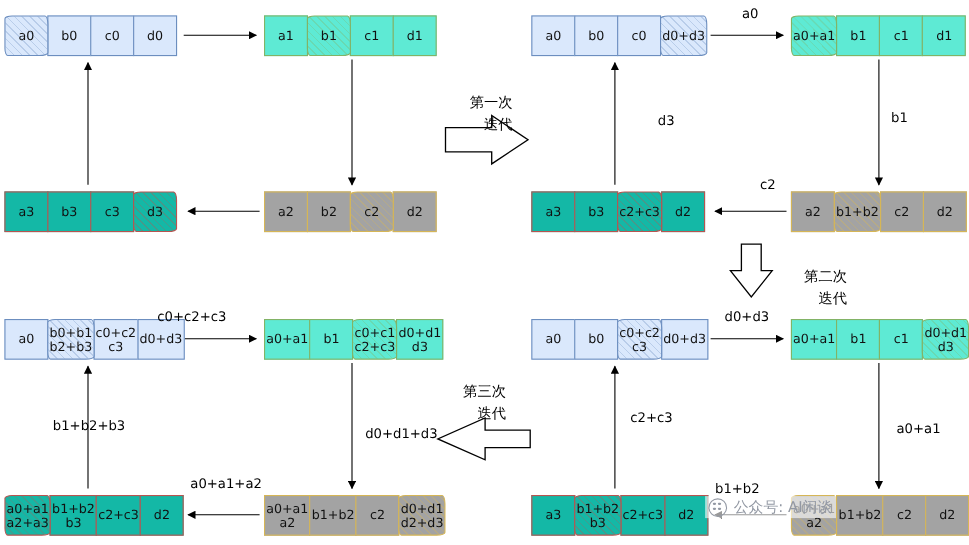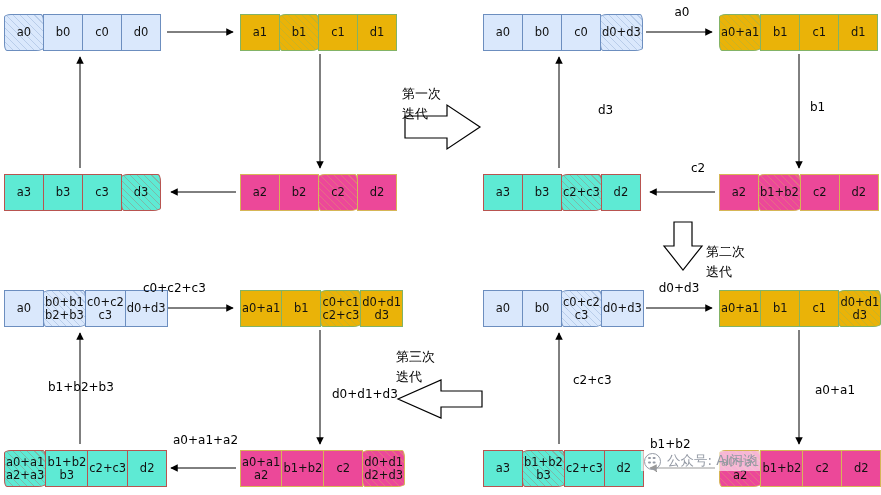--- a/index.html
+++ b/index.html
@@ -13,31 +13,31 @@
   .row{position:absolute;display:flex;}
   .row.blue{left:0;top:0}
   .row.green{left:236px;top:0}
   .row.red{left:0;top:160px}
   .row.yellow{left:236px;top:160px}
   .cell{flex:0 0 40px;height:37px;box-sizing:border-box;display:flex;align-items:center;
         justify-content:center;text-align:center;font-size:11.5px;line-height:1.12;
         white-space:pre-line;border:1px solid #000;margin-left:-1px;padding:0 1px;color:#111;}
   .cell:first-child{margin-left:0}
   .blue .cell{background:#dae8fc;border-color:#6c8ebf}
-  .green .cell{background:#eab308;border-color:#82b366}
-  .yellow .cell{background:#ec4899;border-color:#d6b656}
-  .red .cell{background:#5eead4;border-color:#b85450}
+  .green .cell{background:#5eead4;border-color:#82b366}
+  .yellow .cell{background:#a3a3a3;border-color:#d6b656}
+  .red .cell{background:#14b8a6;border-color:#b85450}
   .sk{position:relative;z-index:1;border-width:1.6px;
       border-radius:7px 3px 8px 3px / 3px 8px 3px 7px;}
   .blue .sk{background-image:repeating-linear-gradient(45deg,rgba(108,142,191,.30) 0 1px,transparent 1px 5px)}
   .green .sk{background-image:repeating-linear-gradient(45deg,rgba(130,179,102,.30) 0 1px,transparent 1px 5px)}
   .yellow .sk{background-image:repeating-linear-gradient(45deg,rgba(214,182,86,.35) 0 1px,transparent 1px 5px)}
   .red .sk{background-image:repeating-linear-gradient(45deg,rgba(184,84,80,.32) 0 1px,transparent 1px 5px)}
   .alabel{position:absolute;font-size:12px;color:#000;white-space:nowrap;}
-  .tlabel{position:absolute;font-size:13px;color:#000;text-align:left;white-space:pre-line;line-height:1.5;}
+  .tlabel{position:absolute;font-size:13px;color:#000;text-align:right;white-space:pre-line;line-height:1.5;}
   svg.arrows{position:absolute;left:0;top:0;pointer-events:none;}
   .watermark{position:absolute;left:641px;top:451px;display:flex;align-items:center;
              color:#9298a3;font-size:13.5px;z-index:3;background:rgba(255,255,255,.6);padding:1px 3px;}
   .wm-icon{position:relative;width:15px;height:15px;border:1.5px solid #949aa5;border-radius:50%;
            margin-right:6px;flex:0 0 auto;}
   .wm-icon::after{content:"";position:absolute;left:3.2px;top:3.2px;width:2.6px;height:2.6px;border-radius:50%;
            background:#949aa5;box-shadow:4.6px 0 0 #949aa5,0 4.6px 0 #949aa5,4.6px 4.6px 0 #949aa5;}
 </style>
 </head>
 <body>

